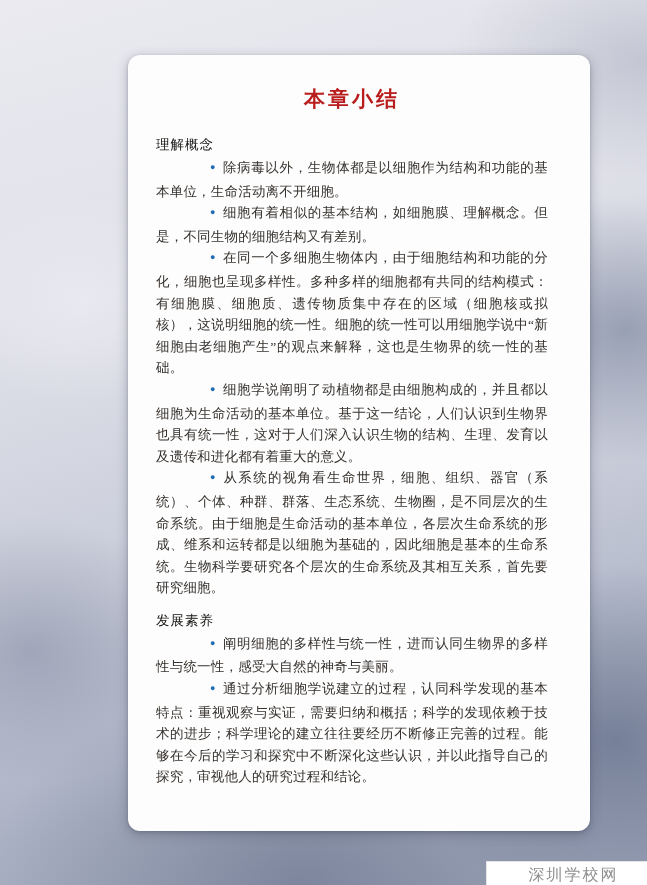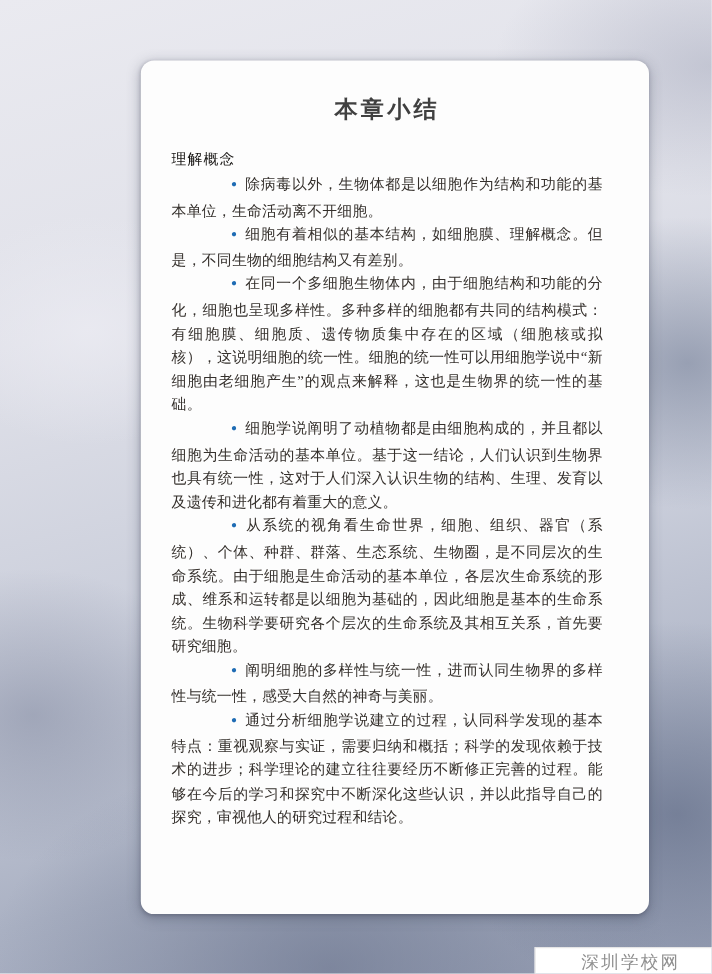--- a/index.html
+++ b/index.html
@@ -30,21 +30,21 @@
   .content {
     padding: 28px 42px 0 28px;
   }
 
   .page-title {
     text-align: center;
     font-family: "Liberation Sans", sans-serif;
     font-weight: 700;
     font-size: 21px;
     letter-spacing: 3px;
-    color: #404040;
+    color: #b91c1c;
     margin: 2px 0 23px 0;
   }
 
   .sec-heading {
     font-family: "Liberation Sans", sans-serif;
     font-weight: 400;
     font-size: 13.5px;
     letter-spacing: 1px;
     color: #161412;
     margin: 0 0 3px 0;
@@ -99,20 +99,21 @@
     <div class="page-title">本章小结</div>
 
     <div class="sec-heading">理解概念</div>
 
     <p class="para"><span class="bullet">●</span><span>除病毒以外，生物体都是以细胞作为结构和功能的基本单位，生命活动离不开细胞。</span></p>
     <p class="para"><span class="bullet">●</span><span>细胞有着相似的基本结构，如细胞膜、理解概念。但是，不同生物的细胞结构又有差别。</span></p>
     <p class="para"><span class="bullet">●</span><span>在同一个多细胞生物体内，由于细胞结构和功能的分化，细胞也呈现多样性。多种多样的细胞都有共同的结构模式：有细胞膜、细胞质、遗传物质集中存在的区域（细胞核或拟核），这说明细胞的统一性。细胞的统一性可以用细胞学说中“新细胞由老细胞产生”的观点来解释，这也是生物界的统一性的基础。</span></p>
     <p class="para"><span class="bullet">●</span><span>细胞学说阐明了动植物都是由细胞构成的，并且都以细胞为生命活动的基本单位。基于这一结论，人们认识到生物界也具有统一性，这对于人们深入认识生物的结构、生理、发育以及遗传和进化都有着重大的意义。</span></p>
     <p class="para"><span class="bullet">●</span><span>从系统的视角看生命世界，细胞、组织、器官（系统）、个体、种群、群落、生态系统、生物圈，是不同层次的生命系统。由于细胞是生命活动的基本单位，各层次生命系统的形成、维系和运转都是以细胞为基础的，因此细胞是基本的生命系统。生物科学要研究各个层次的生命系统及其相互关系，首先要研究细胞。</span></p>
 
+    <div class="sec-heading second">发展素养</div>
 
     <p class="para"><span class="bullet">●</span><span>阐明细胞的多样性与统一性，进而认同生物界的多样性与统一性，感受大自然的神奇与美丽。</span></p>
     <p class="para"><span class="bullet">●</span><span>通过分析细胞学说建立的过程，认同科学发现的基本特点：重视观察与实证，需要归纳和概括；科学的发现依赖于技术的进步；科学理论的建立往往要经历不断修正完善的过程。能够在今后的学习和探究中不断深化这些认识，并以此指导自己的探究，审视他人的研究过程和结论。</span></p>
 
   </div>
 </div>
 
 <div class="watermark">
   <span>深圳学校网</span>
 </div>

